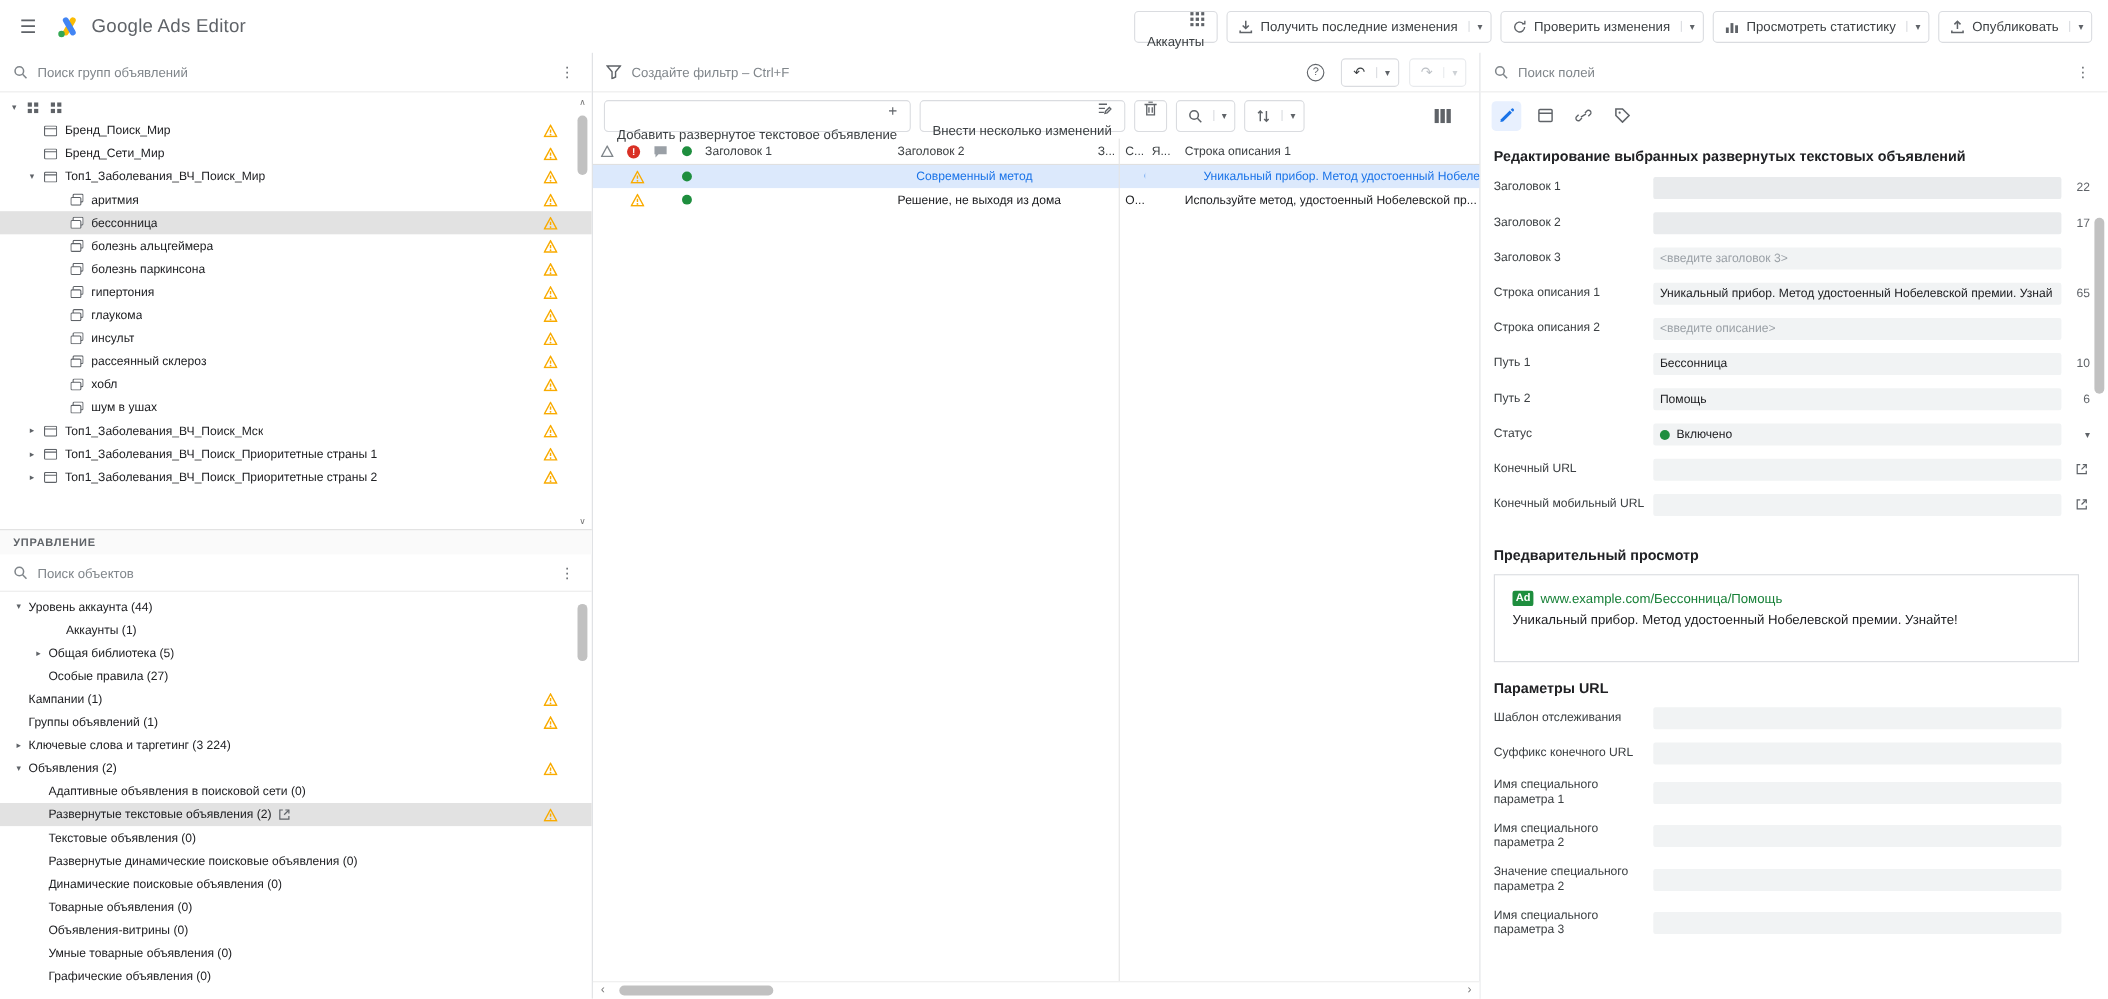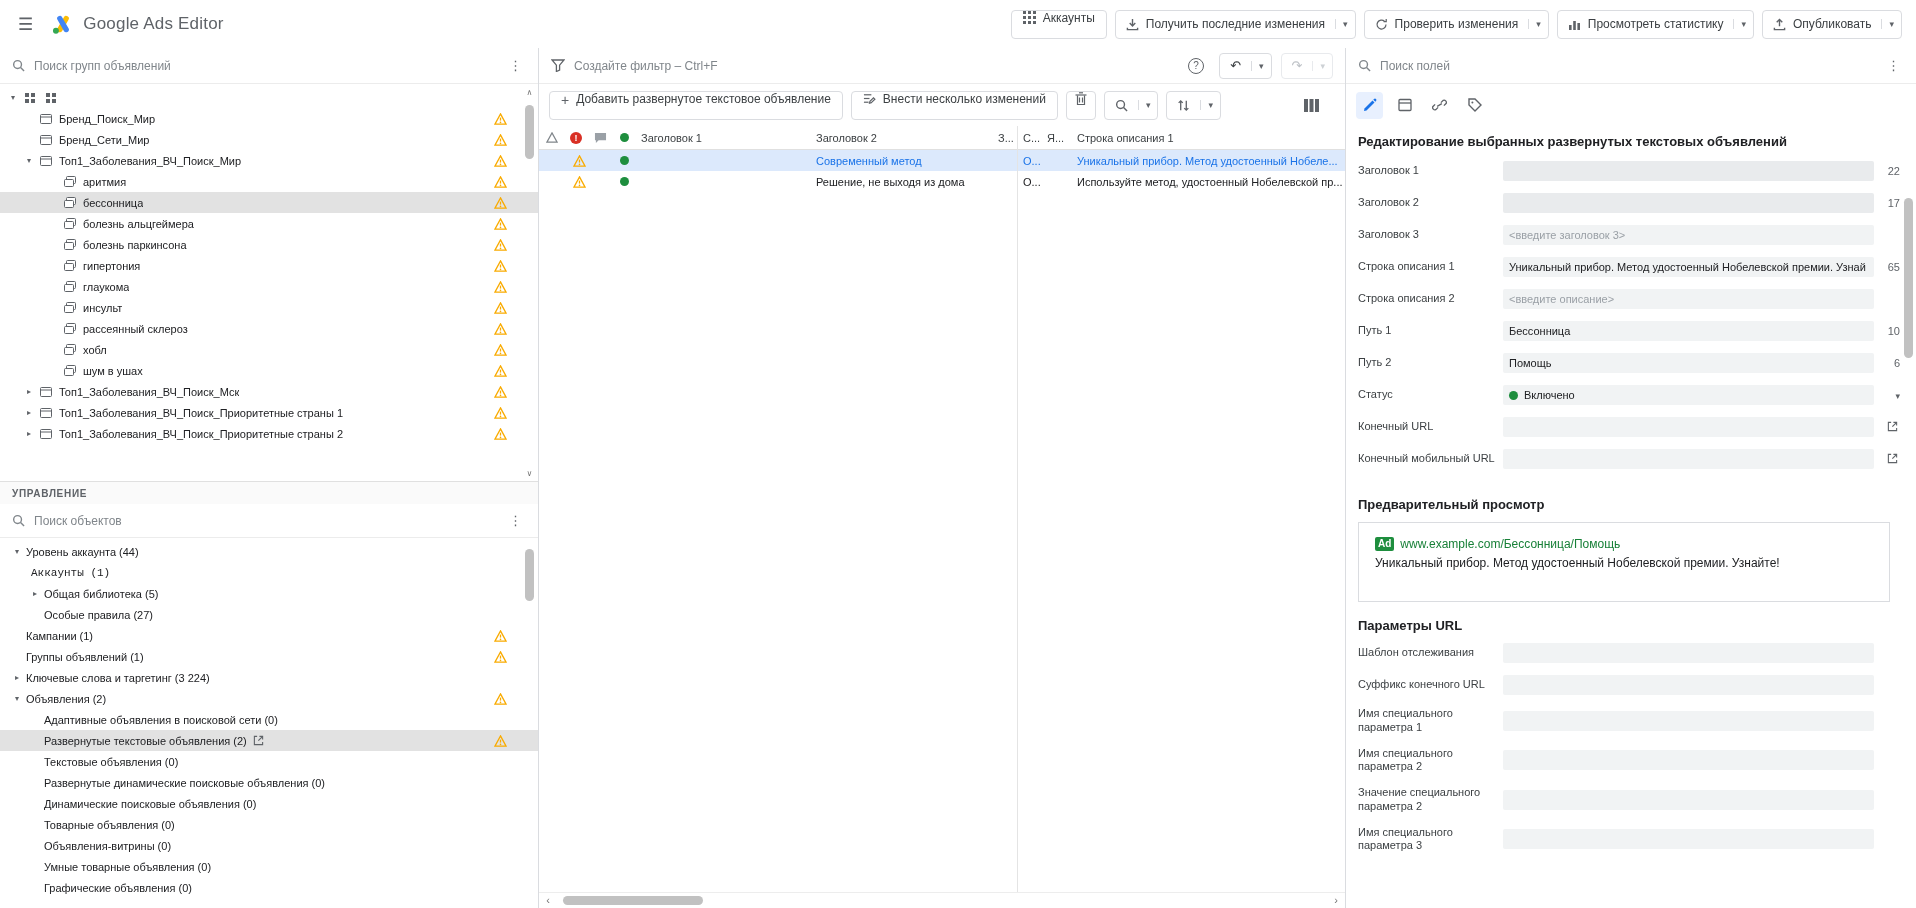--- a/index.html
+++ b/index.html
@@ -6,21 +6,21 @@
   html,body { width:1916px; height:908px; overflow:hidden; }
   body { font-family:"Liberation Sans", sans-serif; background:#fff; color:#202124; font-size:12px; }
   .flex-sp { flex:1; }
 
   
   .topbar { height:48px; display:flex; align-items:center; padding:0 14px; gap:14px; background:#fff; }
   .menu-btn { font-size:17px; color:#5f6368; cursor:pointer; padding:2px 4px; }
   .logo { display:flex; align-items:center; gap:8px; }
   .logo-text { font-size:17px; color:#5f6368; letter-spacing:0.2px; }
   .topbar-actions { margin-left:auto; display:flex; gap:8px; align-items:center; }
-  .btn { height:29px; border:1px solid #dadce0; border-radius:4px; background:#fff; display:inline-flex; align-items:flex-start; gap:7px; padding:0 11px; font-size:12px; color:#3c4043; white-space:nowrap; cursor:pointer; }
+  .btn { height:29px; border:1px solid #dadce0; border-radius:4px; background:#fff; display:inline-flex; align-items:flex-end; gap:7px; padding:0 11px; font-size:12px; color:#3c4043; white-space:nowrap; cursor:pointer;flex-direction:column; }
   .btn svg { flex:none; }
   .split-btn { height:29px; border:1px solid #dadce0; border-radius:4px; background:#fff; display:inline-flex; align-items:center; color:#3c4043; font-size:12px; cursor:pointer; }
   .split-btn .seg { display:inline-flex; align-items:center; gap:7px; padding:0 10px; }
   .split-btn .caret-seg { border-left:1px solid #dadce0; padding:0 7px; color:#5f6368; font-size:9px; }
   .split-btn.sm { height:26px; }
   .split-btn.disabled { color:#bdc1c6; border-color:#e8eaed; }
   .split-btn.disabled .caret-seg { color:#cdd1d5; border-left-color:#e8eaed; }
   .caret-glyph { font-size:9px; color:#5f6368; }
   .split-btn.disabled .caret-glyph { color:#cdd1d5; }
 
@@ -75,21 +75,21 @@
 
   
   .table-wrap { position:relative; flex:1; }
   .tgrid { display:grid; grid-template-columns:26px 22px 26px 22px 175px 182px 25px 24px 30px minmax(0,1fr); align-items:center; }
   .thead { height:24px; border-bottom:1px solid #e0e0e0; font-size:11px; color:#3c4043; }
   .thead .tc.txt { padding-left:6px; overflow:hidden; white-space:nowrap; cursor:pointer; }
   .icon-c { display:flex; align-items:center; justify-content:center; }
   .trow { height:21px; font-size:11px; cursor:pointer; }
   .trow.selected { background:#dce9fc; }
   .trow .tc.txt { padding-left:6px; overflow:hidden; white-space:nowrap; text-overflow:clip; }
-  .trow .tc.edited { color:#1a73e8; }
+  .trow .tc.edited { color:#1a73e8;margin-left:17px; }
   .gdot { width:9px; height:9px; border-radius:50%; background:#1e8e3e; display:inline-block; }
   .err-ic { width:12px; height:12px; border-radius:50%; background:#d93025; color:#fff; font-size:9px; font-weight:bold; display:inline-flex; align-items:center; justify-content:center; }
   .col-divider { position:absolute; left:478px; top:0; bottom:16px; width:1px; background:#e4e4e4; }
 
   
   .tabs { height:42px; flex:none; display:flex; align-items:center; gap:8px; padding:0 10px; }
   .tab { width:27px; height:27px; border-radius:4px; display:inline-flex; align-items:center; justify-content:center; cursor:pointer; }
   .tab.active { background:#e8f0fe; }
   .detail-body { flex:1; overflow:hidden; padding-right:14px; }
   .section-title { font-size:13px; font-weight:bold; color:#202124; padding:8px 12px 12px; }
@@ -528,21 +528,21 @@
         </svg>
       <span class="ph-text">Поиск объектов</span>
       <span class="kebab">⋮</span>
     </div>
     <div class="tree" id="management-tree" style="flex:1; overflow:hidden;">
         <div class="tree-row" style="padding-left: 8px;">
           <span class="tree-arrow">▾</span>
           <span class="tree-label">Уровень аккаунта (44)</span>
           <span class="flex-sp"></span>
         </div>
-        <div class="tree-row" style="padding-left: 13px; font-family: Liberation Mono, monospace;">
+        <div class="tree-row" style="padding-left: 42px;">
           <span class="tree-arrow"></span>
           <span class="tree-label">Аккаунты (1)</span>
           <span class="flex-sp"></span>
         </div>
         <div class="tree-row" style="padding-left: 26px;">
           <span class="tree-arrow">▸</span>
           <span class="tree-label">Общая библиотека (5)</span>
           <span class="flex-sp"></span>
         </div>
         <div class="tree-row" style="padding-left: 26px;">

